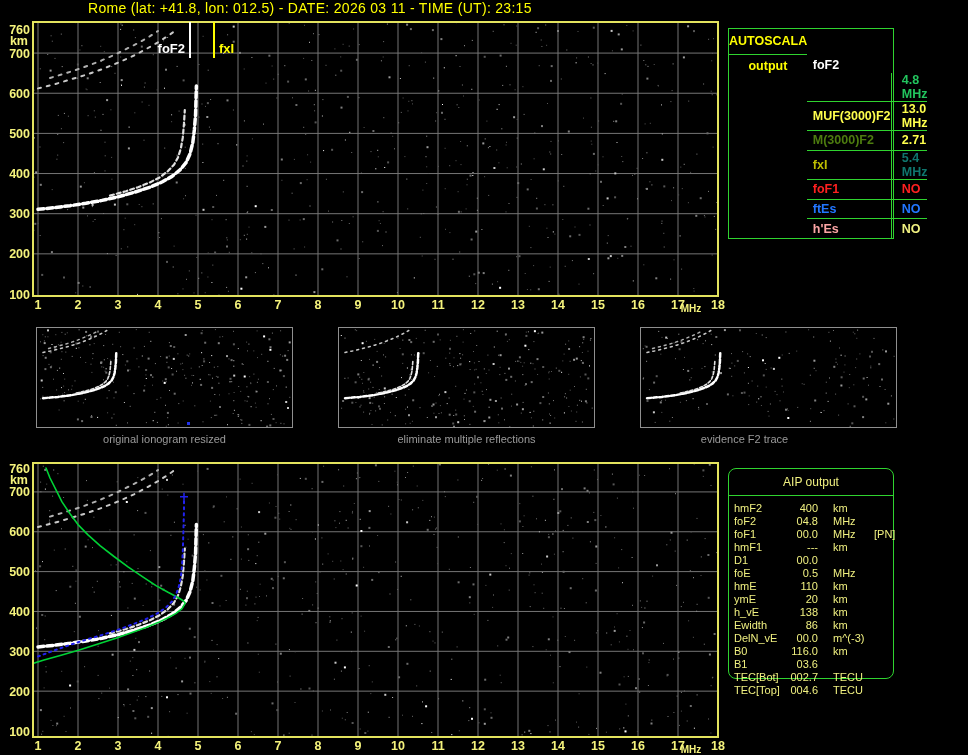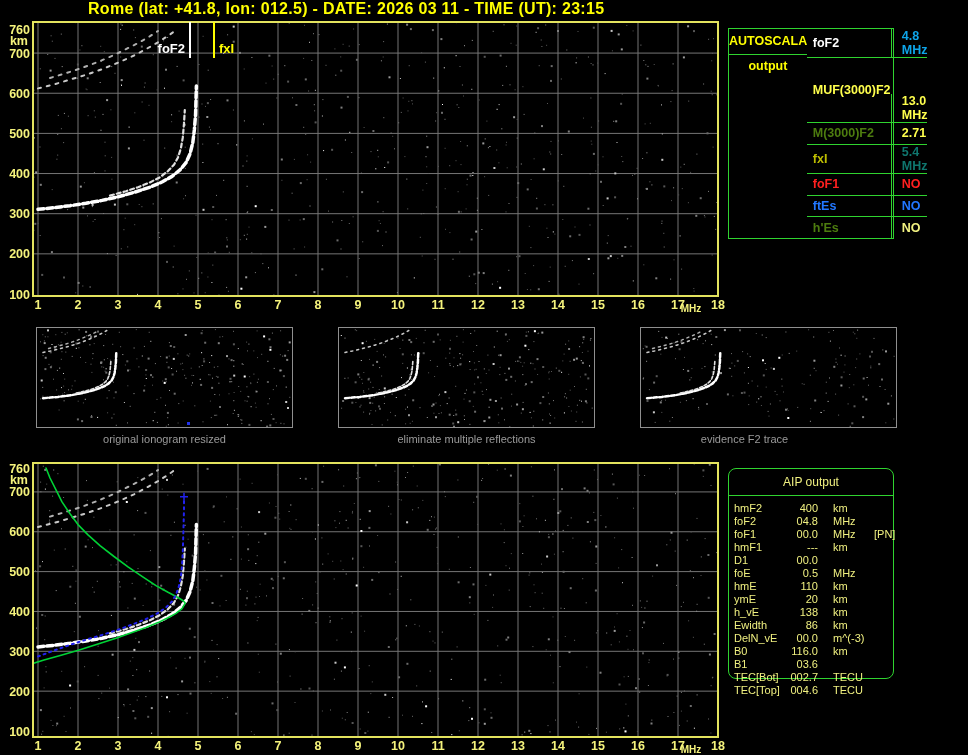--- a/index.html
+++ b/index.html
@@ -1,19 +1,19 @@
 <!DOCTYPE html>
 <html><head>
 <meta charset="utf-8">
 <style>
   html,body{margin:0;padding:0;background:#000;}
   .stage{position:relative;width:968px;height:755px;background:#000;overflow:hidden;
          font-family:"Liberation Sans",sans-serif;}
-  .title{position:absolute;left:88px;top:0px;color:#ffff00;font-weight:bold;
-         font-size:16px;white-space:nowrap;letter-spacing:0.3px;}
+  .title{position:absolute;left:88px;top:0px;color:#ffff00;font-weight:normal;
+         font-size:14px;white-space:nowrap;letter-spacing:0.3px;}
   svg.plot{position:absolute;left:0;display:block;}
   #plot-top{top:14px;}
   #plot-bottom{top:456px;}
   .thumb{position:absolute;top:327px;width:255px;height:99px;border:1px solid #8f8f8f;background:#000;}
   #thumb-0{left:36px;} #thumb-1{left:338px;} #thumb-2{left:640px;}
   .caption{position:absolute;top:433px;width:257px;text-align:center;color:#9a9a9a;font-size:11px;}
   #caption-0{left:36px;} #caption-1{left:338px;} #caption-2{left:616px;}
   .gtable{position:absolute;left:728px;width:164px;background:#000;border:1px solid #2fd32f;}
   #autoscala-table{top:28px;height:209px;display:flex;flex-direction:row;}
   .at-header{height:25px;line-height:25px;text-align:center;color:#ffff00;font-weight:bold;
@@ -2249,44 +2249,44 @@
         <text x="30" y="279.5" text-anchor="end">100</text>
         <text x="28" y="28" text-anchor="end">km</text>
       </g>
     </svg>
 
   <div class="gtable" id="autoscala-table">
     <div class="at-header">AUTOSCALA output</div>
     <div class="at-rows" id="at-rows">
         <div class="at-row">
           <div class="at-param" style="color: rgb(255, 255, 255);">foF2</div>
-          <div class="at-value" style="color: #0ea5e9;">4.8 MHz</div>
+          <div class="at-value" style="color: #22c55e; margin-top: 44px;">4.8 MHz</div>
         </div>
         <div class="at-row">
           <div class="at-param" style="color: rgb(255, 255, 77);">MUF(3000)F2</div>
-          <div class="at-value" style="color: rgb(255, 255, 77); margin-top: 36px;">13.0 MHz</div>
+          <div class="at-value" style="color: rgb(255, 255, 77);">13.0 MHz</div>
         </div>
         <div class="at-row">
           <div class="at-param" style="color: #4d7c0f;">M(3000)F2</div>
           <div class="at-value" style="color: rgb(255, 255, 77);">2.71</div>
         </div>
         <div class="at-row">
           <div class="at-param" style="color: rgb(189, 189, 0);">fxI</div>
           <div class="at-value" style="color: #0f766e;">5.4 MHz</div>
         </div>
         <div class="at-row">
           <div class="at-param" style="color: rgb(255, 32, 32);">foF1</div>
           <div class="at-value" style="color: rgb(255, 32, 32);">NO</div>
         </div>
         <div class="at-row">
           <div class="at-param" style="color: rgb(34, 119, 255);">ftEs</div>
           <div class="at-value" style="color: rgb(34, 119, 255);">NO</div>
         </div>
         <div class="at-row">
-          <div class="at-param" style="color: #4d7c0f;">h'Es</div>
+          <div class="at-param" style="color: #fca5a5;">h'Es</div>
           <div class="at-value" style="color: rgb(240, 240, 128);">NO</div>
         </div>
       </div>
   </div>
 
   <div class="gtable" id="aip-table">
     <div class="aip-header">AIP output</div>
     <div class="aip-rows" id="aip-rows">
         <div class="aip-row">
           <span class="p">hmF2</span>

